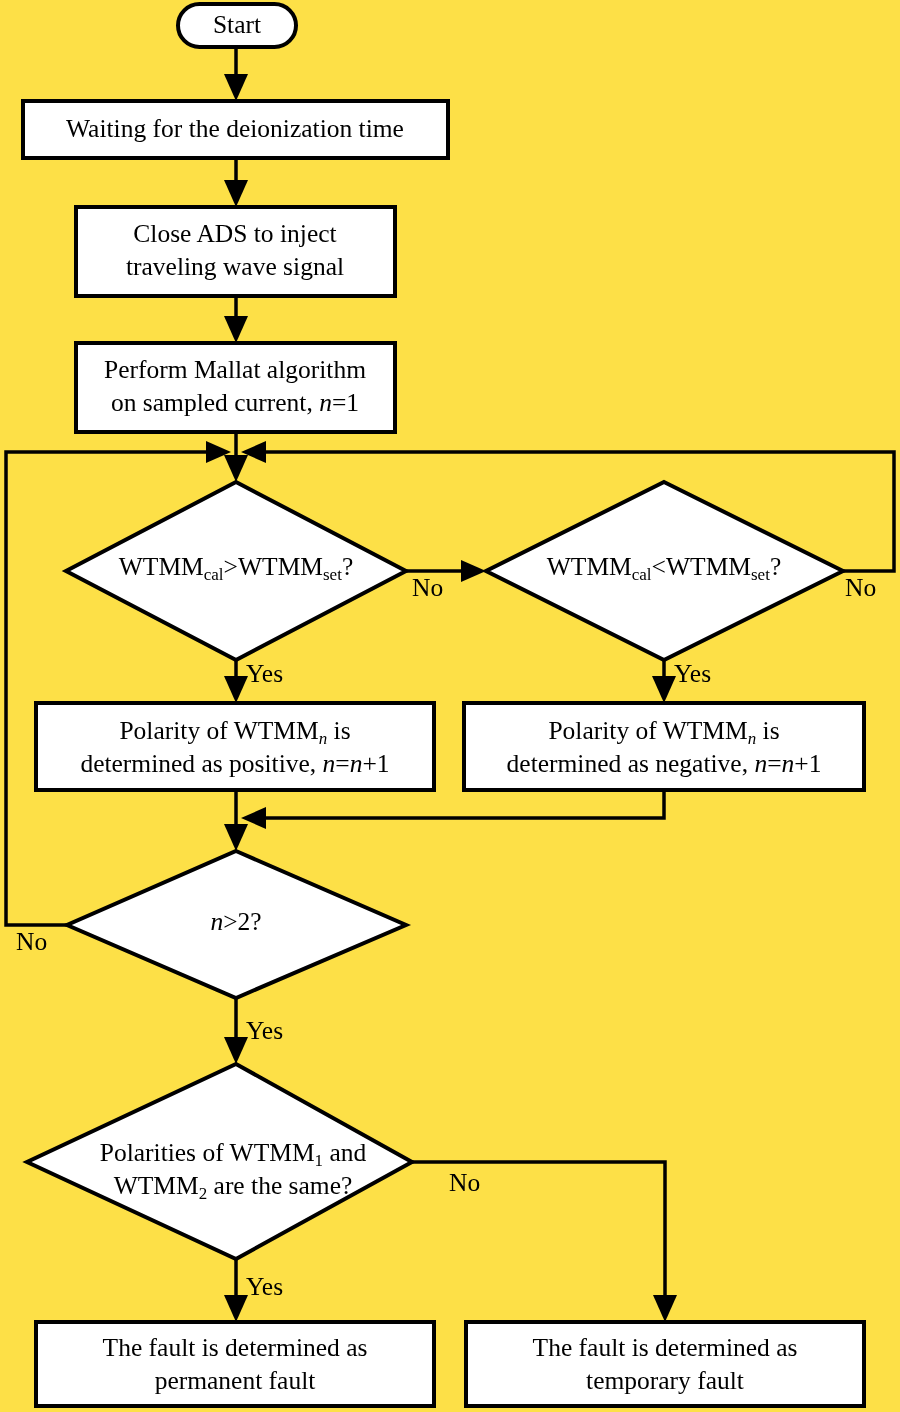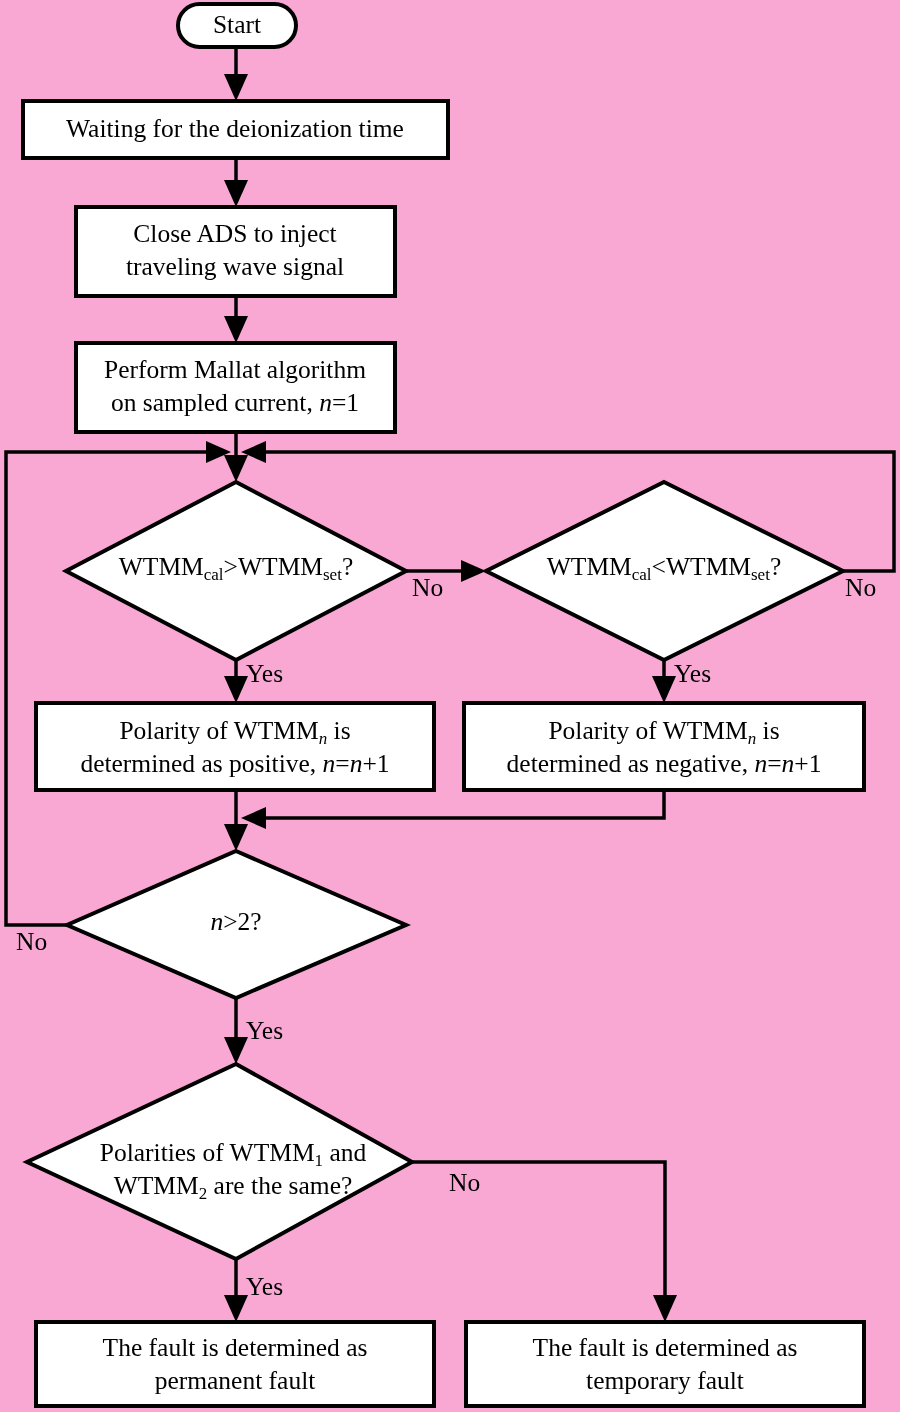--- a/index.html
+++ b/index.html
@@ -4,21 +4,21 @@
 <style>
   html, body {
     margin: 0;
     padding: 0;
     background: #ffffff;
   }
   #page {
     position: relative;
     width: 900px;
     height: 1412px;
-    background: #f9a8d4;
+    background: #fde047;
     overflow: hidden;
     font-family: "Liberation Serif", "DejaVu Serif", serif;
   }
   svg.flow {
     position: absolute;
     left: 0;
     top: 0;
     width: 900px;
     height: 1412px;
     display: block;

